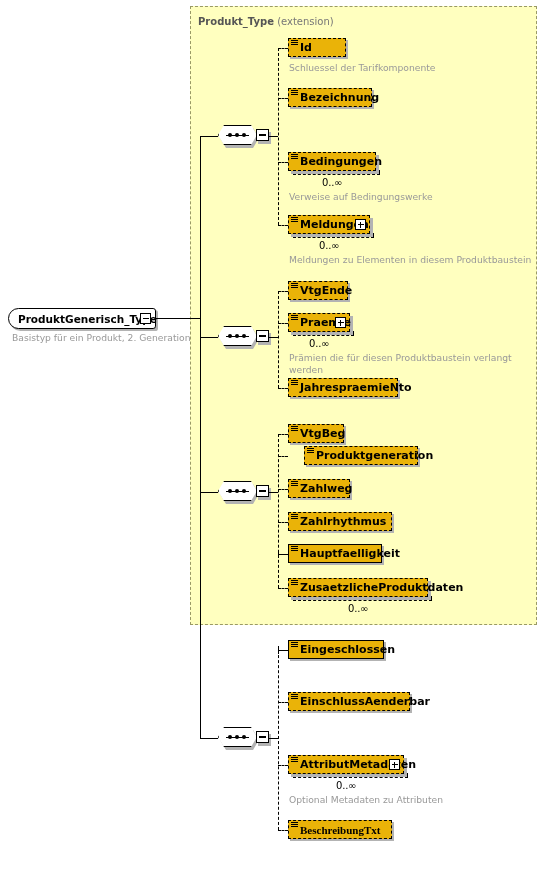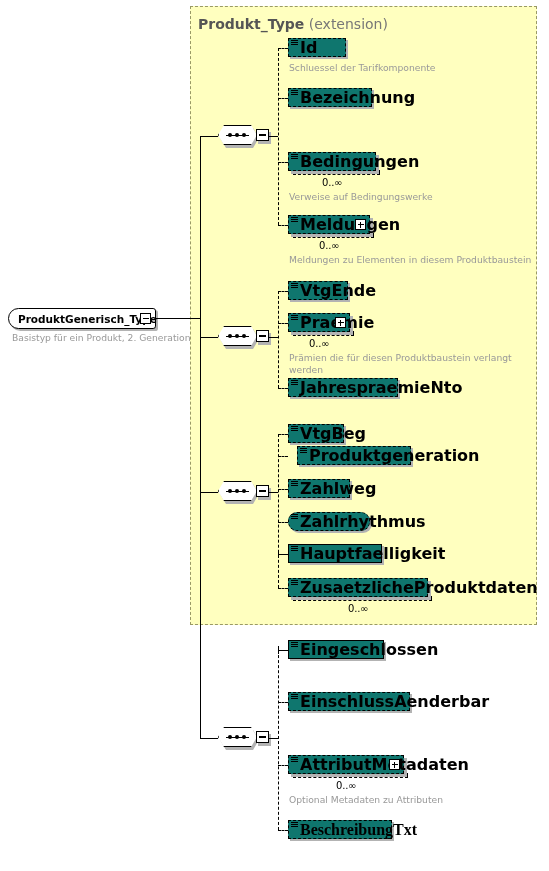--- a/index.html
+++ b/index.html
@@ -14,21 +14,21 @@
 
   
   .group-box{
     position:absolute;
     background:#ffffbf;
     border:1px dashed #999966;
     box-sizing:border-box;
   }
   .group-title{
     position:absolute;
-    font-size:14px;
+    font-size:10px;
     color:#666666;
     white-space:nowrap;
   }
   .group-title b{color:#555555;font-weight:bold;}
   .group-title span{font-weight:normal;color:#777777;}
 
   
   .roottype{
     position:absolute;
     height:21px;
@@ -41,24 +41,24 @@
     font-size:10.5px;font-weight:bold;color:#000000;
     white-space:nowrap;
     box-shadow:2px 2px 0 0 #b3b3b3;
   }
 
   
   .elem{
     position:absolute;
     height:19px;
     box-sizing:border-box;
-    background:#0f766e;
+    background:#eab308;
     display:flex;align-items:center;
     padding-left:11px;padding-right:7px;
-    font-size:16px;font-weight:bold;color:#000000;
+    font-size:11px;font-weight:bold;color:#000000;
     white-space:nowrap;
     box-shadow:2px 2px 0 0 #b3b3b3;
   }
   .elem.optional{border:1.4px dashed #000000;}
   .elem.required{border:1.4px solid #000000;}
   .elem.repeat{
     box-shadow:3px 3px 0 0 #b3b3b3;
   }
   
   .elemglyph{
@@ -286,37 +286,37 @@
       <span>JahrespraemieNto</span>
     </div>
     <div class="elem optional" style="left: 288px; top: 424px; width: 56px; position: absolute;">
       <span class="elemglyph">
         <i></i>
         <i></i>
         <i></i>
       </span>
       <span>VtgBeg</span>
     </div>
-    <div class="elem optional" style="left: 297px; top: 446px; width: 114px; position: absolute;">
+    <div class="elem optional" style="left: 304px; top: 446px; width: 114px; position: absolute;">
       <span class="elemglyph">
         <i></i>
         <i></i>
         <i></i>
       </span>
       <span>Produktgeneration</span>
     </div>
     <div class="elem optional" style="left: 288px; top: 479px; width: 62px; position: absolute;">
       <span class="elemglyph">
         <i></i>
         <i></i>
         <i></i>
       </span>
       <span>Zahlweg</span>
     </div>
-    <div class="elem optional" style="left: 288px; top: 512px; width: 82px; position: absolute; border-radius: 9px;">
+    <div class="elem optional" style="left: 288px; top: 512px; width: 104px; position: absolute;">
       <span class="elemglyph">
         <i></i>
         <i></i>
         <i></i>
       </span>
       <span>Zahlrhythmus</span>
     </div>
     <div class="elem required" style="left: 288px; top: 544px; width: 94px; position: absolute;">
       <span class="elemglyph">
         <i></i>

